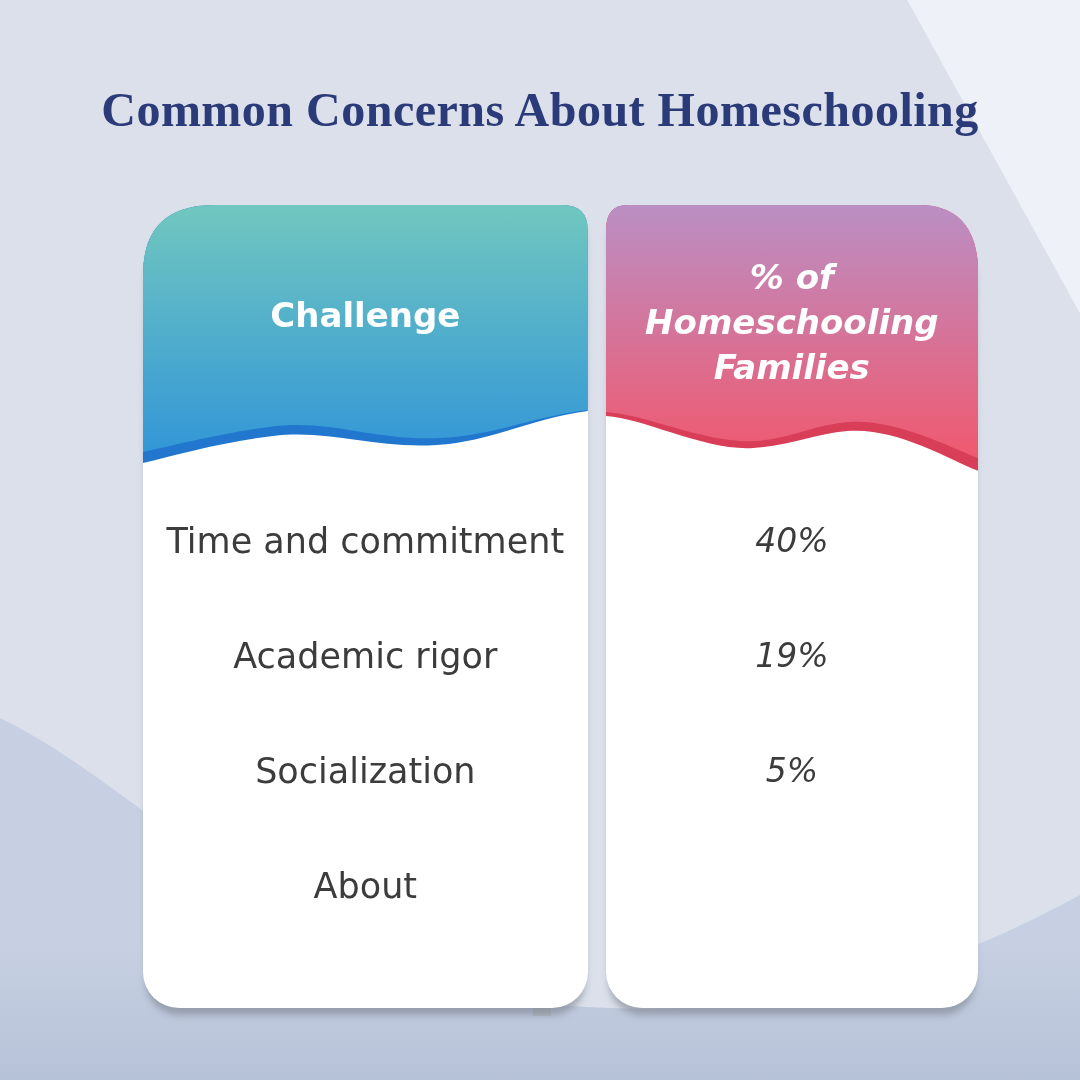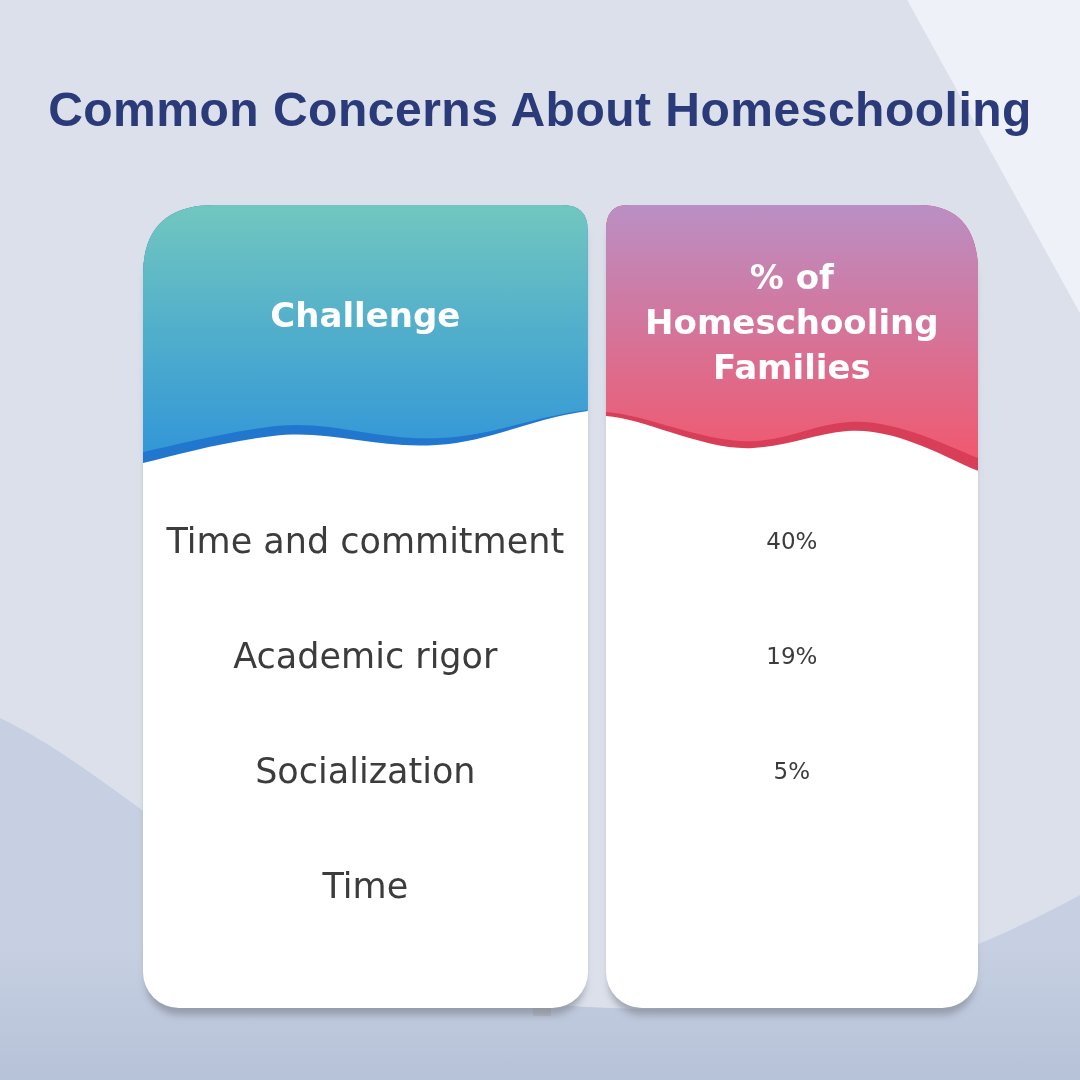--- a/index.html
+++ b/index.html
@@ -10,55 +10,55 @@
   }
   .bg-band{
     position:absolute;inset:0;
     background:var(--background-light-band,#EEF1F7);
     clip-path:polygon(84% 0, 100% 0, 100% 29%);
   }
   .bg-bottom{position:absolute;inset:0;width:100%;height:100%;display:block;}
   .title{
     position:absolute;top:82px;left:0;right:0;margin:0;
     text-align:center;
-    font-family:Liberation Sans, sans-serif;
+    font-family:Liberation Serif, serif;
     font-weight:bold;font-size:48px;letter-spacing:.5px;
     color:var(--title-navy,#2B3A78);
   }
   .cards{
     position:absolute;left:103px;top:205px;width:875px;height:803px;
     display:flex;gap:18px;
   }
   .gap-strip{
     position:absolute;left:430px;top:14px;width:18px;
     height:calc(100% - 6px);
     background:#b5b9c3;
   }
   .card{
     position:relative;background:#ffffff;z-index:1;
     display:flex;flex-direction:column;
     box-shadow:0 10px 7px -3px rgba(125,130,142,.62);
   }
   .card-left{width:510px;border-radius:70px 26px 36px 36px;margin-left:40px;}
-  .card-right{width:427px;border-radius:26px 70px 36px 36px;}
+  .card-right{width:427px;border-radius:26px 70px 36px 36px;font-style:italic;}
   .header{position:relative;height:270px;flex:0 0 auto;}
   .header svg{position:absolute;inset:0;width:100%;height:100%;display:block;}
   .header-label{
     position:absolute;left:0;right:0;top:0;height:220px;
     display:flex;align-items:center;justify-content:center;
     color:var(--header-text,#FFFFFF);font-weight:bold;font-size:34px;
     text-align:center;line-height:1.32;
   }
   .card-right .header-label{height:235px;padding:0 58px;}
   .rows{flex:1;display:flex;flex-direction:column;padding-top:8px;}
   .cell{
     height:115px;display:flex;align-items:center;justify-content:center;
     font-size:35px;color:var(--body-text,#3C3C3C);
   }
-  .cell.percent{font-size:23px;}
+  .cell.percent{font-size:33px;}
 </style>
 </head>
 <body>
 
 <div class="canvas">
 
   <div class="bg-band"></div>
 
   <svg class="bg-bottom" viewBox="0 0 1080 1080" preserveAspectRatio="none" aria-hidden="true">
     <defs>
@@ -88,21 +88,21 @@
                    C378,214 342,236 287,240 C227,244 182,224 127,231 C77,237 33,250 0,258 Z" fill="var(--challenge-wave-accent,#2177CE)"></path>
           <path d="M0,247 L0,70 Q0,0 70,0 L410,0 Q435,0 435,25 L435,205
                    C380,212 345,230 290,233 C230,236 185,215 130,221 C80,227 35,239 0,247 Z" fill="url(#gradL)"></path>
         </svg>
         <div class="header-label">Challenge</div>
       </div>
       <div class="rows">
         <div class="cell">Time and commitment</div>
         <div class="cell">Academic rigor</div>
         <div class="cell">Socialization</div>
-        <div class="cell">Time</div>
+        <div class="cell">About</div>
       </div>
     </section>
 
     <section class="card card-right">
       <div class="header">
         <svg viewBox="0 0 435 270" preserveAspectRatio="none" aria-hidden="true">
           <defs>
             <linearGradient id="gradR" x1="0" y1="0" x2="0" y2="1">
               <stop offset="0" style="stop-color:var(--percent-gradient-top,#BA8FC4)"></stop>
               <stop offset="1" style="stop-color:var(--percent-gradient-bottom,#F0596F)"></stop>

